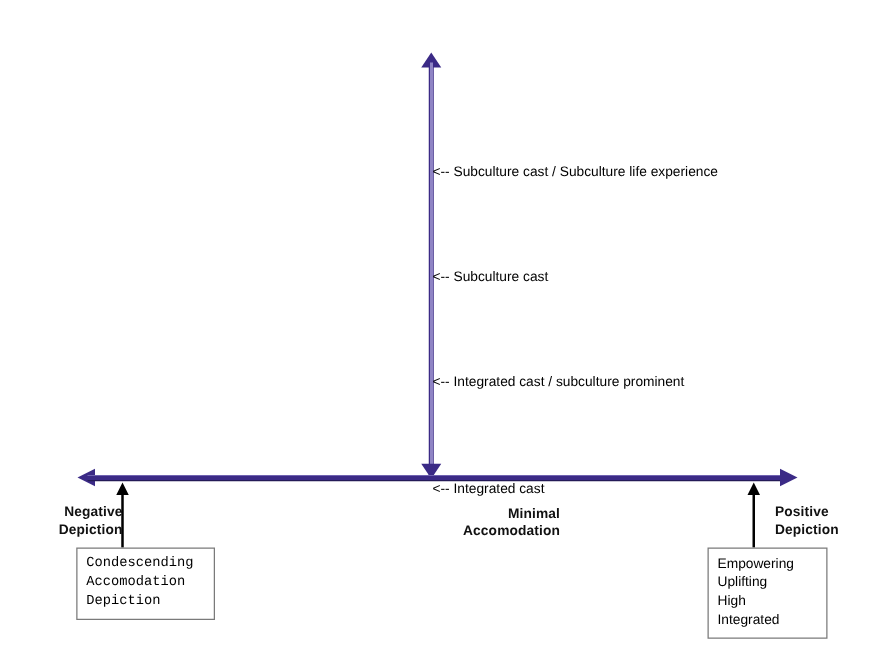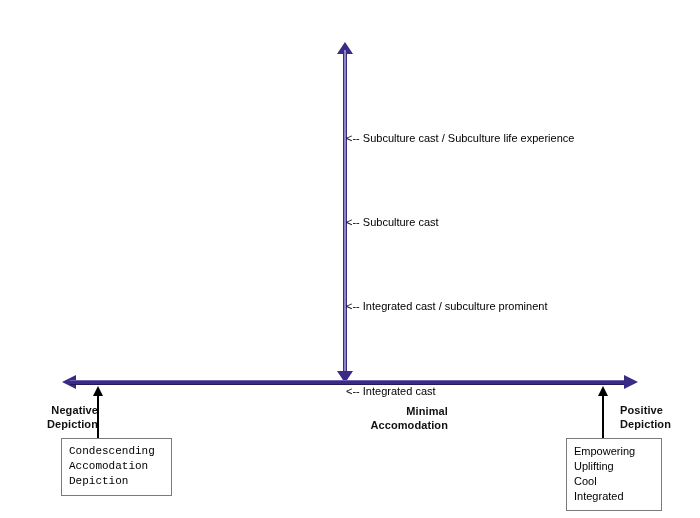--- a/index.html
+++ b/index.html
@@ -202,17 +202,17 @@
 
   <div class="descriptor-box" id="box-negative">
     <div class="item">Condescending</div>
     <div class="item">Accomodation</div>
     <div class="item">Depiction</div>
   </div>
 
   <div class="descriptor-box" id="box-positive">
     <div class="item">Empowering</div>
     <div class="item">Uplifting</div>
-    <div class="item">Cool</div>
+    <div class="item">High</div>
     <div class="item">Integrated</div>
   </div>
 
 </div>
 
 </body></html>

